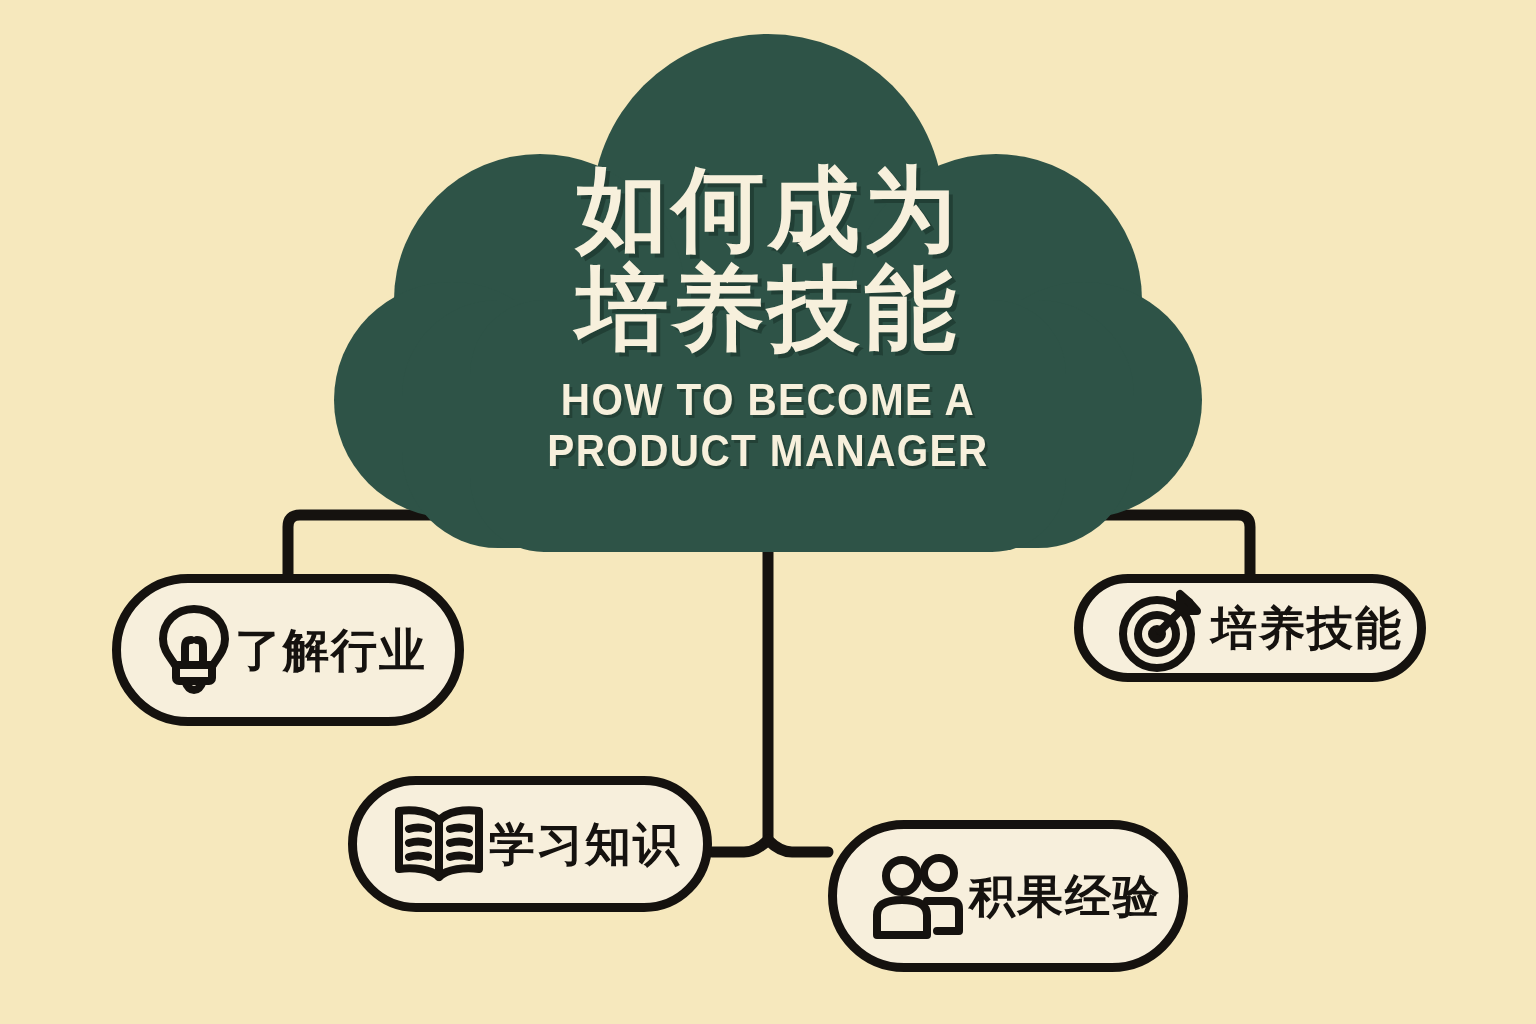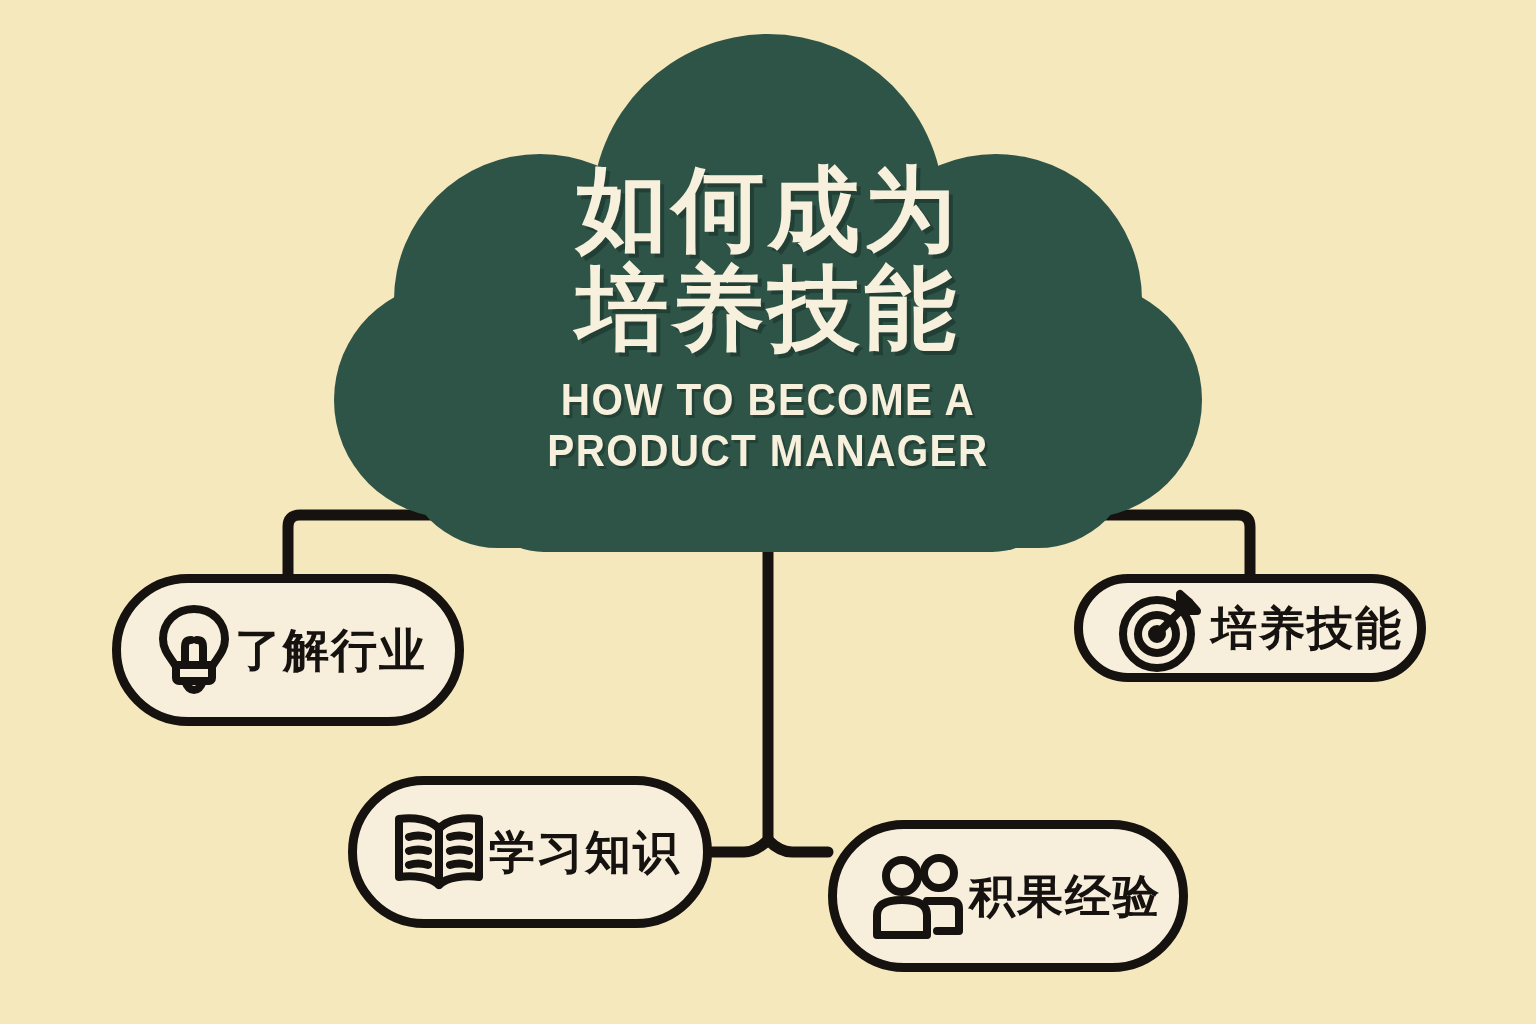--- a/index.html
+++ b/index.html
@@ -97,21 +97,21 @@
     font-weight: 700;
     color: #15120F;
     letter-spacing: 2px;
     white-space: nowrap;
     line-height: 1;
   }
 
   
   #pill-0 { left: 112px;  top: 574px;  width: 352px; height: 152px; }
   #pill-1 { left: 1074px; top: 574px;  width: 352px; height: 108px; }
-  #pill-2 { left: 348px;  top: 776px;  width: 364px; height: 152px; }
+  #pill-2 { left: 348px;  top: 776px;  width: 364px; height: 136px; }
   #pill-3 { left: 828px;  top: 820px;  width: 360px; height: 152px; }
 </style>
 </head>
 <body>
 
 <div id="stage">
 
   <svg id="connectors" viewBox="0 0 1536 1024" xmlns="http://www.w3.org/2000/svg">
     <g fill="none" stroke="#15120F" stroke-width="11" stroke-linecap="round" stroke-linejoin="round">
 

